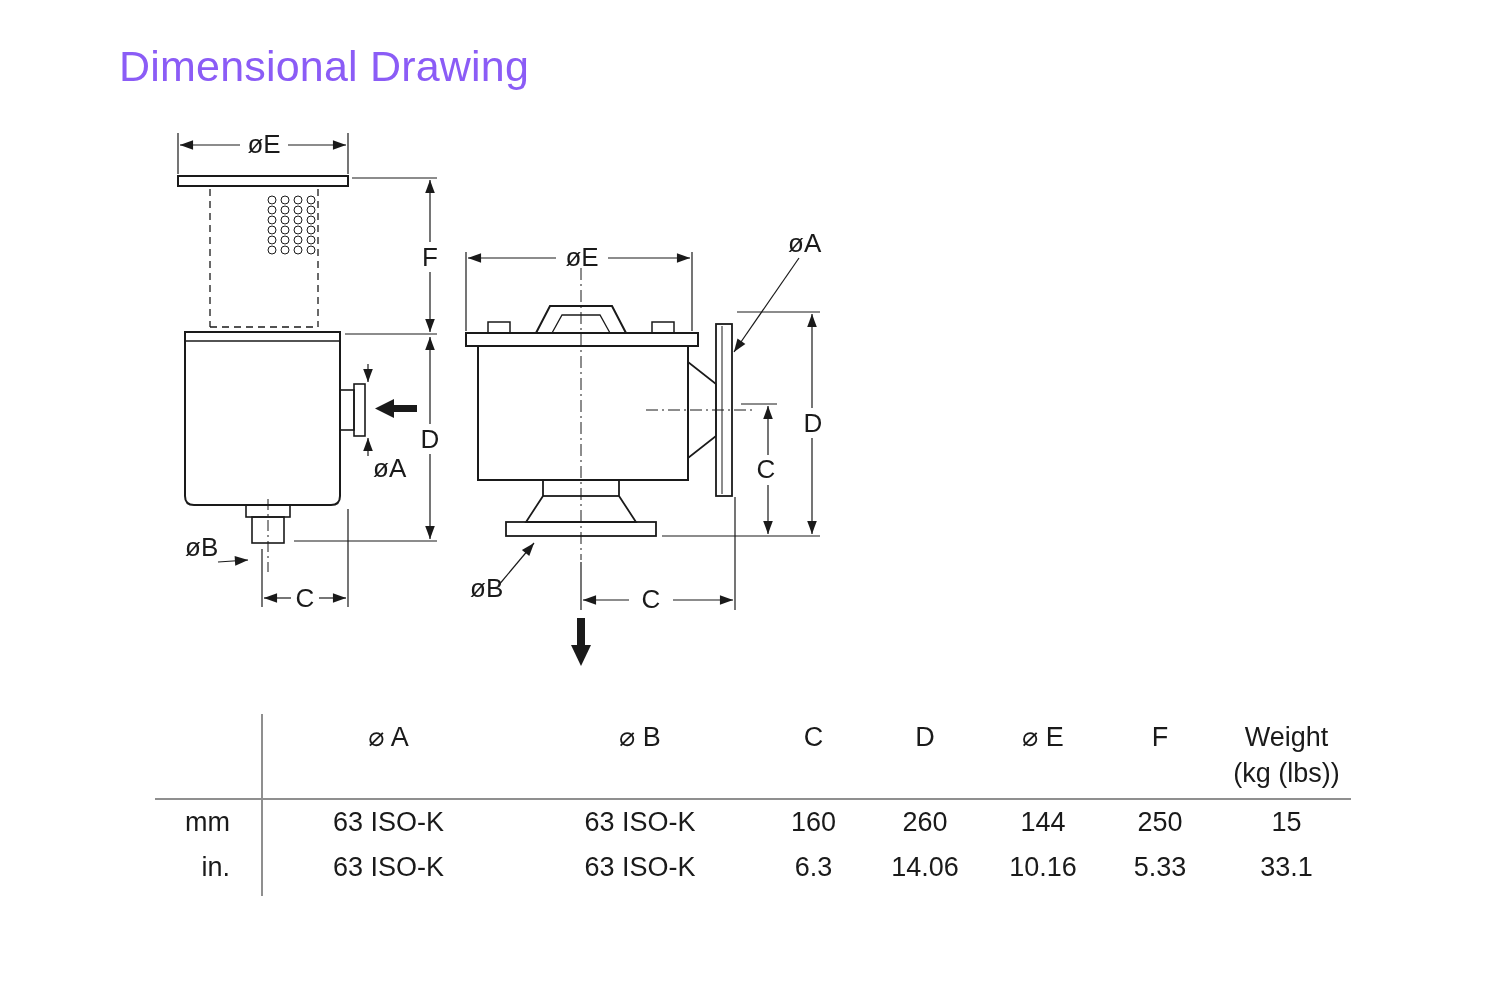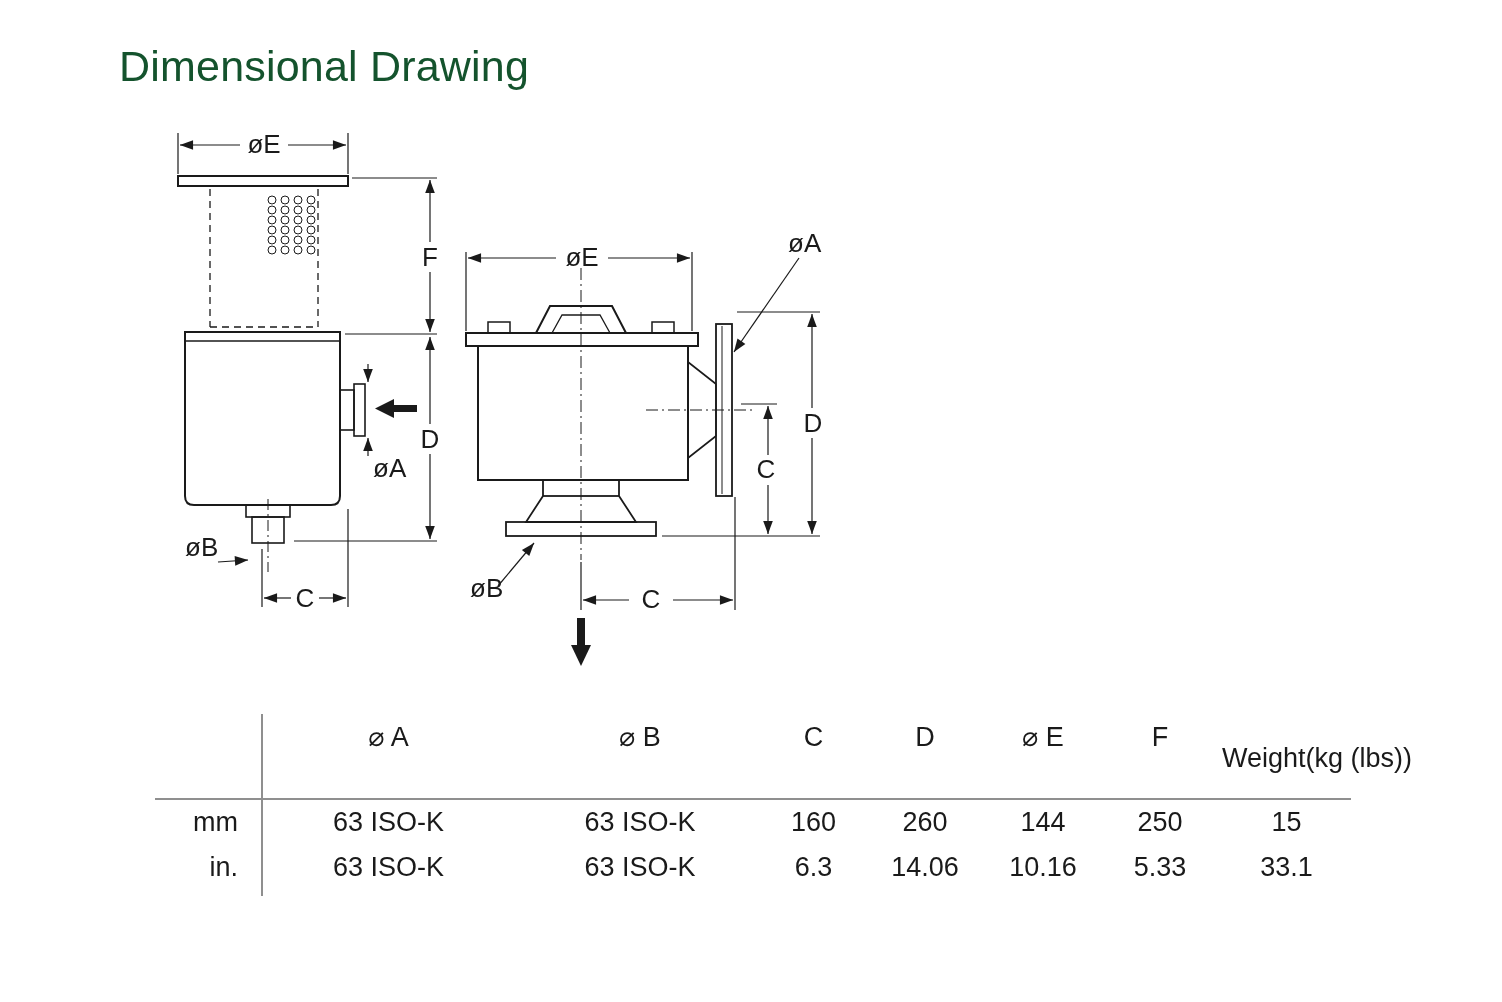--- a/index.html
+++ b/index.html
@@ -16,21 +16,21 @@
     color: #1a1a1a;
   }
   .title {
     position: absolute;
     left: 119px;
     top: 42px;
     margin: 0;
     font-size: 43px;
     font-weight: normal;
     letter-spacing: 0.2px;
-    color: #14532d;
+    color: #8b5cf6;
   }
   svg.drawing {
     position: absolute;
     left: 0;
     top: 0;
   }
   svg text {
     font-family: "Liberation Sans", "DejaVu Sans", sans-serif;
     font-size: 26px;
     fill: #1a1a1a;
@@ -63,24 +63,25 @@
     padding-top: 8px;
   }
   .cell {
     text-align: center;
     font-size: 27px;
     line-height: 1.32;
     white-space: nowrap;
   }
   .unit {
     text-align: right;
-    padding-right: 24px;
+    padding-right: 32px;
   }
   .weight {
     display: flex;
+    flex-direction: column;
     align-items: center;
   }
   .trow {
     height: 45px;
     align-items: center;
   }
 </style>
 </head>
 <body>
 

